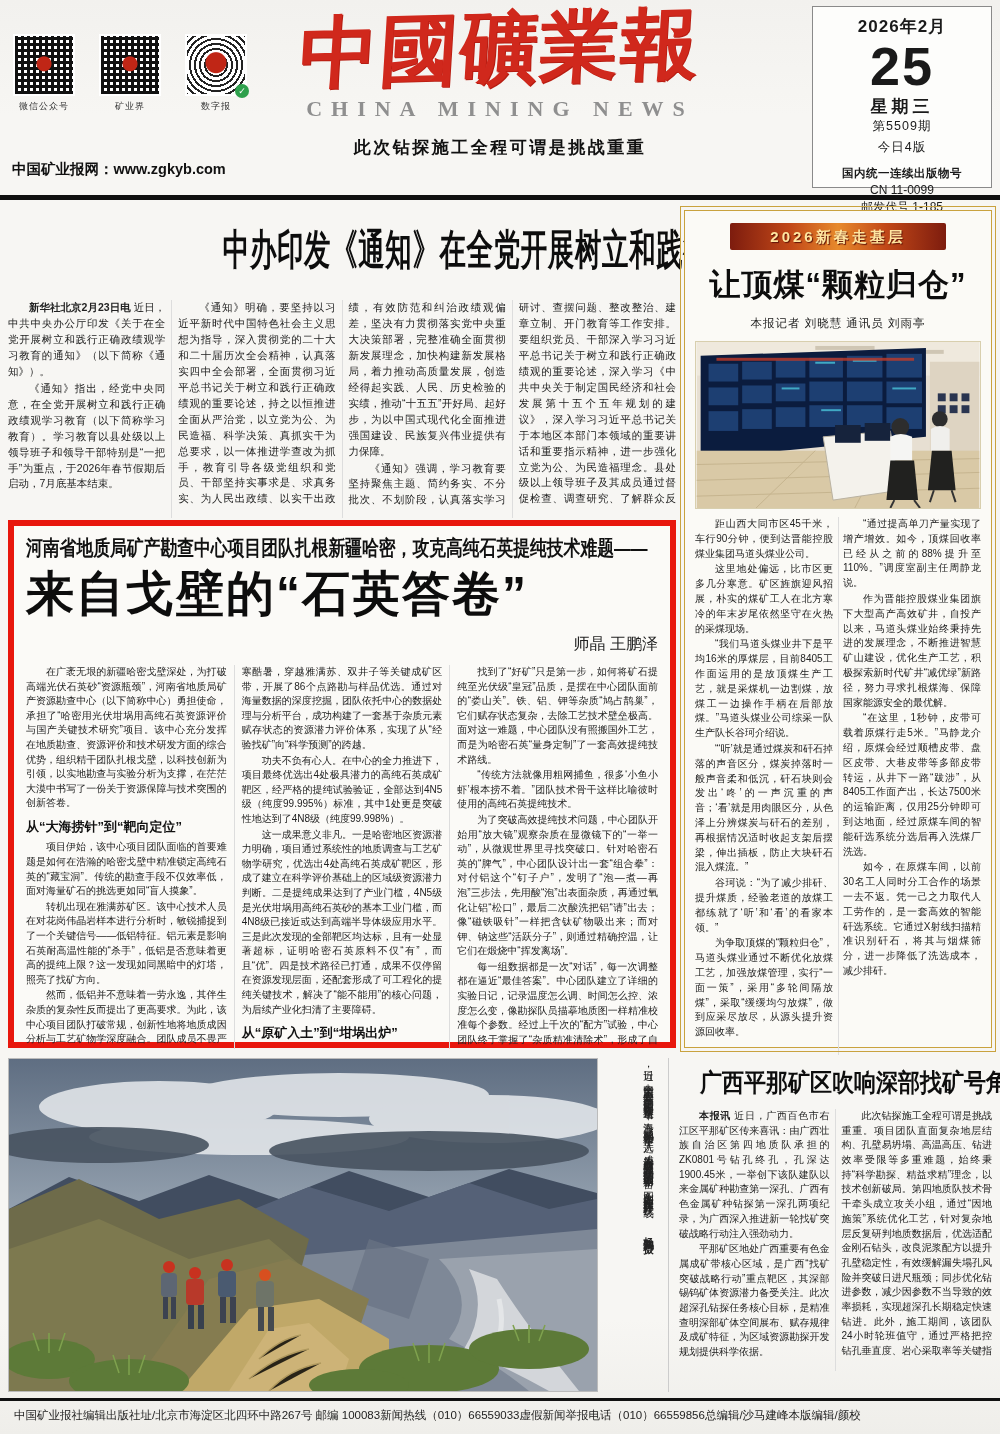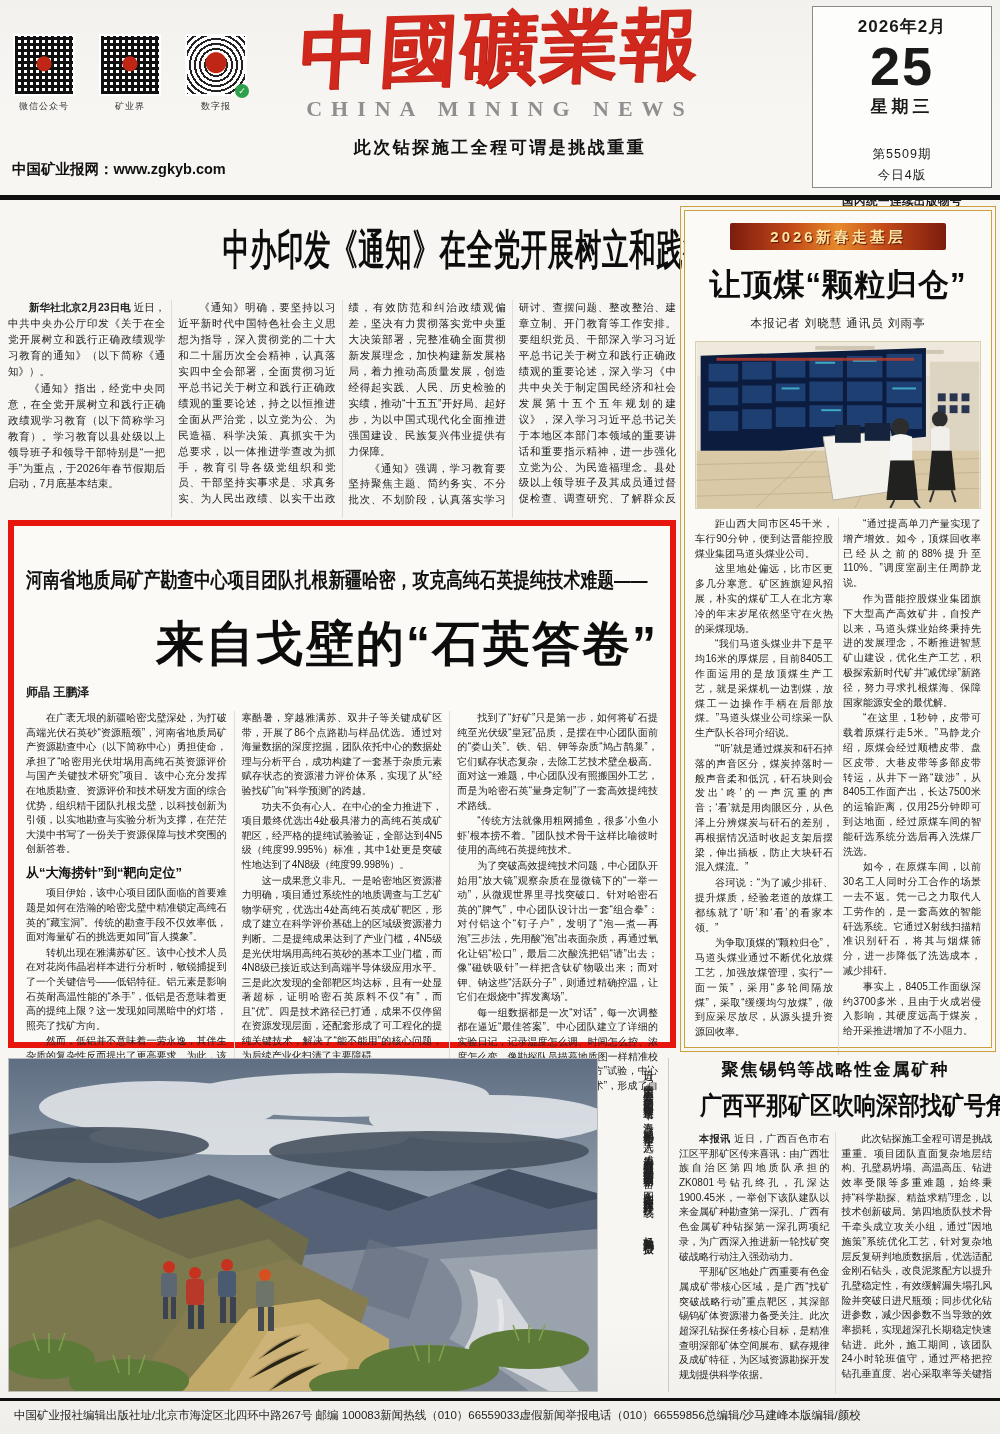--- a/index.html
+++ b/index.html
@@ -29,21 +29,21 @@
               text-shadow:1px 1px 0 #b71d12; white-space:nowrap; }
   .title-en { font-family:"Liberation Serif","DejaVu Serif",serif; font-size:22px; letter-spacing:9px;
               color:#8f8f8f; margin-top:6px; font-weight:600; white-space:nowrap; }
   .supervisor { margin-top:14px; font-size:17px; font-weight:bold; letter-spacing:2.5px; color:#111; }
   .datebox { position:absolute; right:8px; top:6px; width:180px; height:182px; background:#fdfdfb;
              border:1.5px solid #8a8a8a; text-align:center; padding-top:8px; }
   .db-ym { font-size:17px; font-weight:bold; letter-spacing:1px; }
   .db-day { font-size:54px; font-weight:bold; line-height:1.05; letter-spacing:2px; }
   .db-week { font-size:17px; font-weight:bold; letter-spacing:4px; }
   .db-issue, .db-pages { font-size:12.5px; margin-top:4px; letter-spacing:1px; }
-  .db-issue { margin-top:28px; }
+  .db-issue { margin-top:0; }
   .db-pub { font-size:11.5px; font-weight:bold; margin-top:10px; letter-spacing:0.5px; }
   .db-cn, .db-post { font-size:12px; margin-top:2px; }
   .black-rule { position:absolute; left:0; top:195px; width:1000px; height:5px; background:#101010; }
 
   
   .cols { column-fill:auto; column-rule:1px solid #ddd; overflow:hidden; font-size:10.5px;
           line-height:1.52; text-align:justify; color:#222; }
   .bi-p { text-indent:2em; margin-bottom:1px; }
   .bi-p b { font-weight:bold; }
   .bi-h { font-weight:bold; font-size:13px; line-height:1.35; margin:7px 0 5px; color:#111; }
@@ -67,26 +67,26 @@
            border-radius:2px; text-shadow:1px 1px 1px #5f1408; }
   .rb-headline { text-align:center; font-size:31px; font-weight:bold; letter-spacing:1px;
                  margin-top:14px; color:#0d0d0d; white-space:nowrap; }
   .rb-byline { text-align:center; font-size:11.5px; margin-top:10px; color:#222; letter-spacing:1px; }
   .rb-photo { width:286px; height:168px; margin:10px auto 8px; border:1px solid #d8cfae; display:block; }
   .rb-body { height:538px; column-count:2; column-gap:10px; font-size:10px; line-height:1.48; }
 
   
   .quartz-box { position:absolute; left:8px; top:520px; width:668px; height:528px;
                 border:6px solid #e8170d; background:#fbfaf7; padding:8px 12px; }
-  .qz-kicker { text-align:center;margin-top:32px; }
+  .qz-kicker { text-align:center; }
   .qz-kicker span { display:inline-block; white-space:nowrap; font-size:21px; font-weight:bold;
                     transform:scaleX(0.80); transform-origin:left center; color:#111; }
-  .qz-headline { text-align:right; font-size:48px; font-weight:bold; letter-spacing:2px;
-                 margin-top:18px; color:#0d0d0d; white-space:nowrap; }
-  .qz-byline { text-align:left; font-size:12px; font-weight:bold; margin:8px 0 10px; color:#222; }
+  .qz-headline { text-align:left; font-size:48px; font-weight:bold; letter-spacing:2px;
+                 margin-top:0; color:#0d0d0d; white-space:nowrap; }
+  .qz-byline { text-align:right; font-size:16px; font-weight:normal; margin:8px 0 10px; color:#222; }
   .qz-body { height:384px; column-count:3; column-gap:15px; font-size:10px; line-height:1.46; }
 
   
   .photo-wrap { position:absolute; left:8px; top:1058px; width:590px; height:334px;
                 border:1px solid #bbb; background:#888; }
   .photo-wrap svg { display:block; }
   .v-caption { position:absolute; left:602px; top:1058px; width:58px; height:334px;
                writing-mode:vertical-rl; font-size:10.5px; line-height:1.75; letter-spacing:1px;
                color:#222; padding:4px 2px; }
   .v-caption .credit { font-weight:bold; margin-top:14px; }
@@ -239,21 +239,20 @@
         <div class="bi-p">距山西大同市区45千米，车行90分钟，便到达晋能控股煤业集团马道头煤业公司。</div>
         <div class="bi-p">这里地处偏远，比市区更多几分寒意。矿区旌旗迎风招展，朴实的煤矿工人在北方寒冷的年末岁尾依然坚守在火热的采煤现场。</div>
         <div class="bi-p">“我们马道头煤业井下是平均16米的厚煤层，目前8405工作面运用的是放顶煤生产工艺，就是采煤机一边割煤，放煤工一边操作手柄在后部放煤。”马道头煤业公司综采一队生产队长谷珂介绍说。</div>
         <div class="bi-p">“‘听’就是通过煤炭和矸石掉落的声音区分，煤炭掉落时一般声音柔和低沉，矸石块则会发出‘咚’的一声沉重的声音；‘看’就是用肉眼区分，从色泽上分辨煤炭与矸石的差别，再根据情况适时收起支架后摆梁，伸出插板，防止大块矸石混入煤流。”</div>
         <div class="bi-p">谷珂说：“为了减少排矸、提升煤质，经验老道的放煤工都练就了‘听’和‘看’的看家本领。”</div>
         <div class="bi-p">为争取顶煤的“颗粒归仓”，马道头煤业通过不断优化放煤工艺，加强放煤管理，实行“一面一策”，采用“多轮间隔放煤”，采取“缓缓均匀放煤”，做到应采尽放尽，从源头提升资源回收率。</div>
         <div class="bi-p">“通过提高单刀产量实现了增产增效。如今，顶煤回收率已经从之前的88%提升至110%。”调度室副主任周静龙说。</div>
         <div class="bi-p">作为晋能控股煤业集团旗下大型高产高效矿井，自投产以来，马道头煤业始终秉持先进的发展理念，不断推进智慧矿山建设，优化生产工艺，积极探索新时代矿井“减优绿”新路径，努力寻求扎根煤海、保障国家能源安全的最优解。</div>
         <div class="bi-p">“在这里，1秒钟，皮带可载着原煤行走5米。”马静龙介绍，原煤会经过顺槽皮带、盘区皮带、大巷皮带等多部皮带转运，从井下一路“跋涉”，从8405工作面产出，长达7500米的运输距离，仅用25分钟即可到达地面，经过原煤车间的智能矸选系统分选后再入洗煤厂洗选。</div>
         <div class="bi-p">如今，在原煤车间，以前30名工人同时分工合作的场景一去不返。凭一己之力取代人工劳作的，是一套高效的智能矸选系统。它通过X射线扫描精准识别矸石，将其与烟煤筛分，进一步降低了洗选成本，减少排矸。</div>
-        <div class="bi-p">事实上，8405工作面纵深约3700多米，且由于火成岩侵入影响，其硬度远高于煤炭，给开采推进增加了不小阻力。</div>
       </div>
   </aside>
 
   <section class="quartz-box">
     <div class="qz-kicker">
       <span>河南省地质局矿产勘查中心项目团队扎根新疆哈密，攻克高纯石英提纯技术难题——</span>
     </div>
     <div class="qz-headline">来自戈壁的“石英答卷”</div>
     <div class="qz-byline">师晶 王鹏泽</div>
     <div class="qz-body cols">
@@ -346,21 +345,20 @@
       </g>
     </svg>
   </div>
 
   <div class="v-caption">
     <span>近日，中华全国总工会公布二〇二五年全国劳模工匠创新工作室名单，青海“杨鸿鹏创新工作室”入选，成为青海省自然资源领域唯一获此殊荣的国家级创新平台。图为该创新工作室团队在野外找矿一线。</span>
     <span class="credit">杨鸿鹏 摄</span>
   </div>
 
   <section class="bottom-story">
-    <div class="bs-kicker">聚焦锡钨等战略性金属矿种</div>
     <div class="bs-headline">
       <span>广西平那矿区吹响深部找矿号角</span>
     </div>
     <div class="bs-body cols">
         <div class="bi-p"><b>本报讯 </b>近日，广西百色市右江区平那矿区传来喜讯：由广西壮族自治区第四地质队承担的ZK0801号钻孔终孔，孔深达1900.45米，一举创下该队建队以来金属矿种勘查第一深孔、广西有色金属矿种钻探第一深孔两项纪录，为广西深入推进新一轮找矿突破战略行动注入强劲动力。</div>
         <div class="bi-p">平那矿区地处广西重要有色金属成矿带核心区域，是广西“找矿突破战略行动”重点靶区，其深部锡钨矿体资源潜力备受关注。此次超深孔钻探任务核心目标，是精准查明深部矿体空间展布、赋存规律及成矿特征，为区域资源勘探开发规划提供科学依据。</div>
         <div class="bi-p">此次钻探施工全程可谓是挑战重重。项目团队直面复杂地层结构、孔壁易坍塌、高温高压、钻进效率受限等多重难题，始终秉持“科学勘探、精益求精”理念，以技术创新破局。第四地质队技术骨干牵头成立攻关小组，通过“因地施策”系统优化工艺，针对复杂地层反复研判地质数据后，优选适配金刚石钻头，改良泥浆配方以提升孔壁稳定性，有效缓解漏失塌孔风险并突破日进尺瓶颈；同步优化钻进参数，减少因参数不当导致的效率损耗，实现超深孔长期稳定快速钻进。此外，施工期间，该团队24小时轮班值守，通过严格把控钻孔垂直度、岩心采取率等关键指标，确保每米钻进精准高效，最终以“零安全事故、零质量问题”圆满收官。</div>
       </div>
   </section>
 

